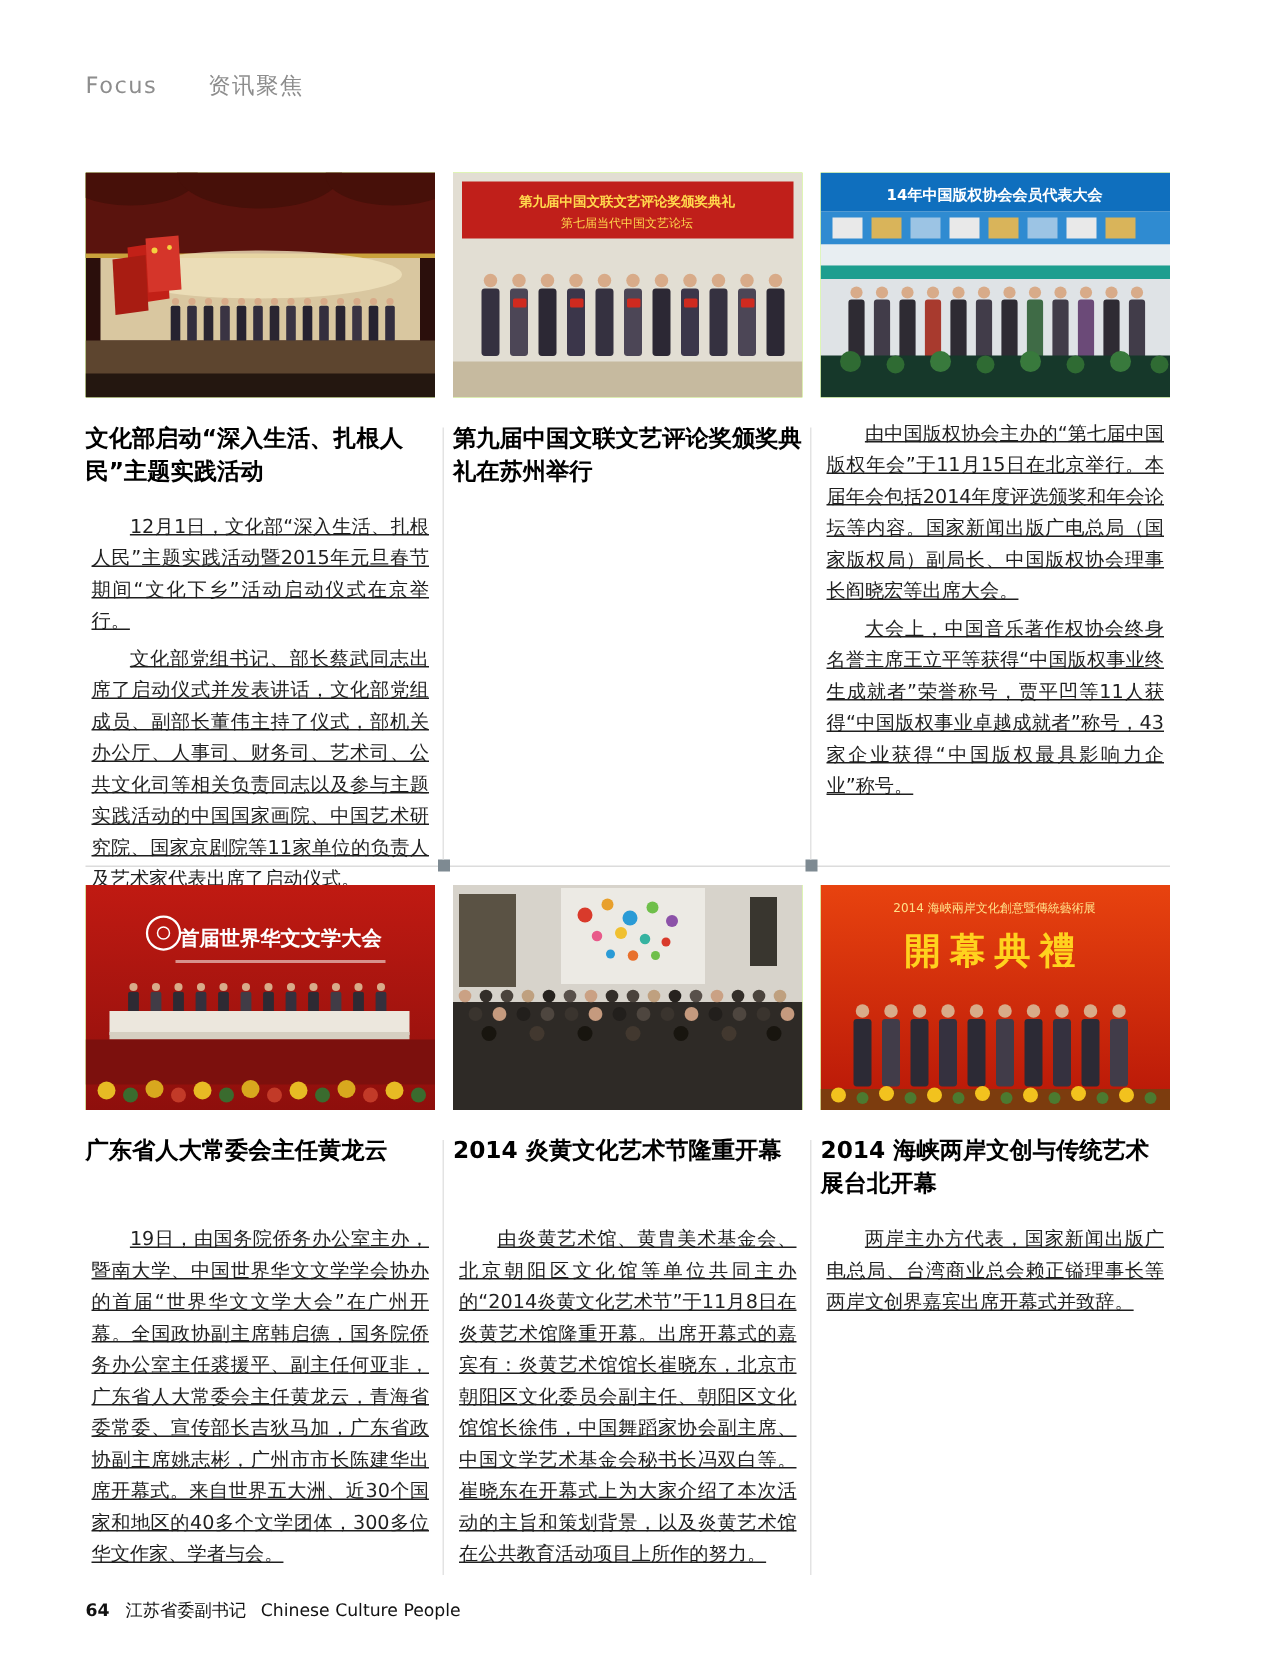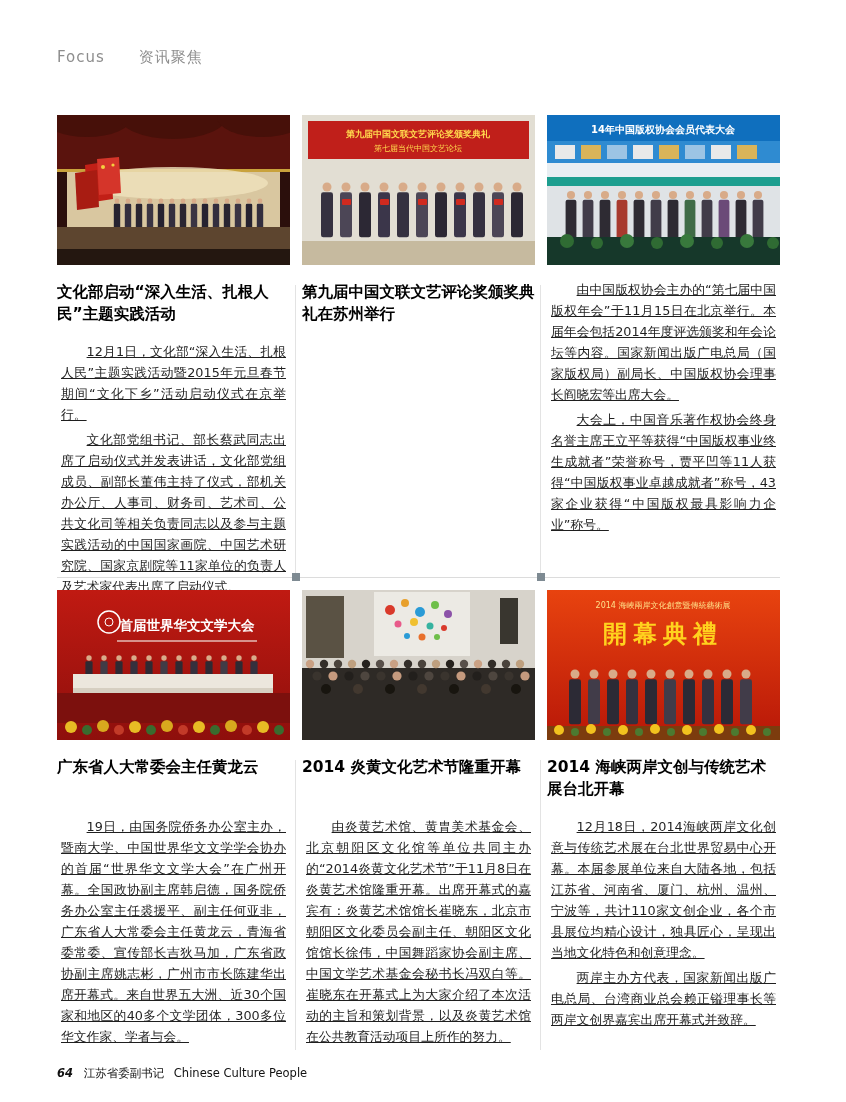--- a/index.html
+++ b/index.html
@@ -22,21 +22,21 @@
   .divider .sq{position:absolute;top:-4px;width:8px;height:8px;background:#7e8a92;}
   .sq1{left:235px;} .sq2{left:480px;}
   
   .vrule{position:absolute;width:1px;background:#e3e3e3;}
   .vr1a{left:295px;top:285px;height:288px;}
   .vr2a{left:540px;top:285px;height:288px;}
   .vr1b{left:295px;top:760px;height:290px;}
   .vr2b{left:540px;top:760px;height:290px;}
   
   .ftr{position:absolute;left:57px;top:1066px;font-size:11.5px;color:#111;}
-  .ftr .num{font-weight:bold;margin-right:7px;font-style:italic;}
+  .ftr .num{font-weight:bold;margin-right:7px;}
   .ftr .zh{margin-right:6px;}
   svg text{font-family:"DejaVu Sans","Liberation Sans",sans-serif;}
 </style>
 </head>
 <body>
 
 <svg width="0" height="0" style="position:absolute">
   <defs>
     <g id="fig">
       <circle cx="0" cy="0" r="3" fill="var(--skin,#d8ab89)"></circle>
@@ -328,21 +328,20 @@
           <circle cx="140" cy="140" r="5" fill="#f2c21e"></circle>
             <circle cx="156" cy="142" r="4" fill="#4c7a30"></circle>
           <circle cx="172" cy="139" r="5" fill="#f2c21e"></circle>
             <circle cx="188" cy="142" r="4" fill="#4c7a30"></circle>
           <circle cx="204" cy="140" r="5" fill="#f2c21e"></circle>
             <circle cx="220" cy="142" r="4" fill="#4c7a30"></circle>
         </svg>
       </div>
       <h2>2014 海峡两岸文创与传统艺术展台北开幕</h2>
       <div class="body">
-        <p>12月18日，2014海峡两岸文化创意与传统艺术展在台北世界贸易中心开幕。本届参展单位来自大陆各地，包括江苏省、河南省、厦门、杭州、温州、宁波等，共计110家文创企业，各个市县展位均精心设计，独具匠心，呈现出当地文化特色和创意理念。</p>
         <p>两岸主办方代表，国家新闻出版广电总局、台湾商业总会赖正镒理事长等两岸文创界嘉宾出席开幕式并致辞。</p>
       </div>
     </div>
   </div>
 
   <div class="ftr">
     <span class="num">64</span>
     <span class="zh">江苏省委副书记</span>
     <span class="en">Chinese Culture People</span>
   </div>

